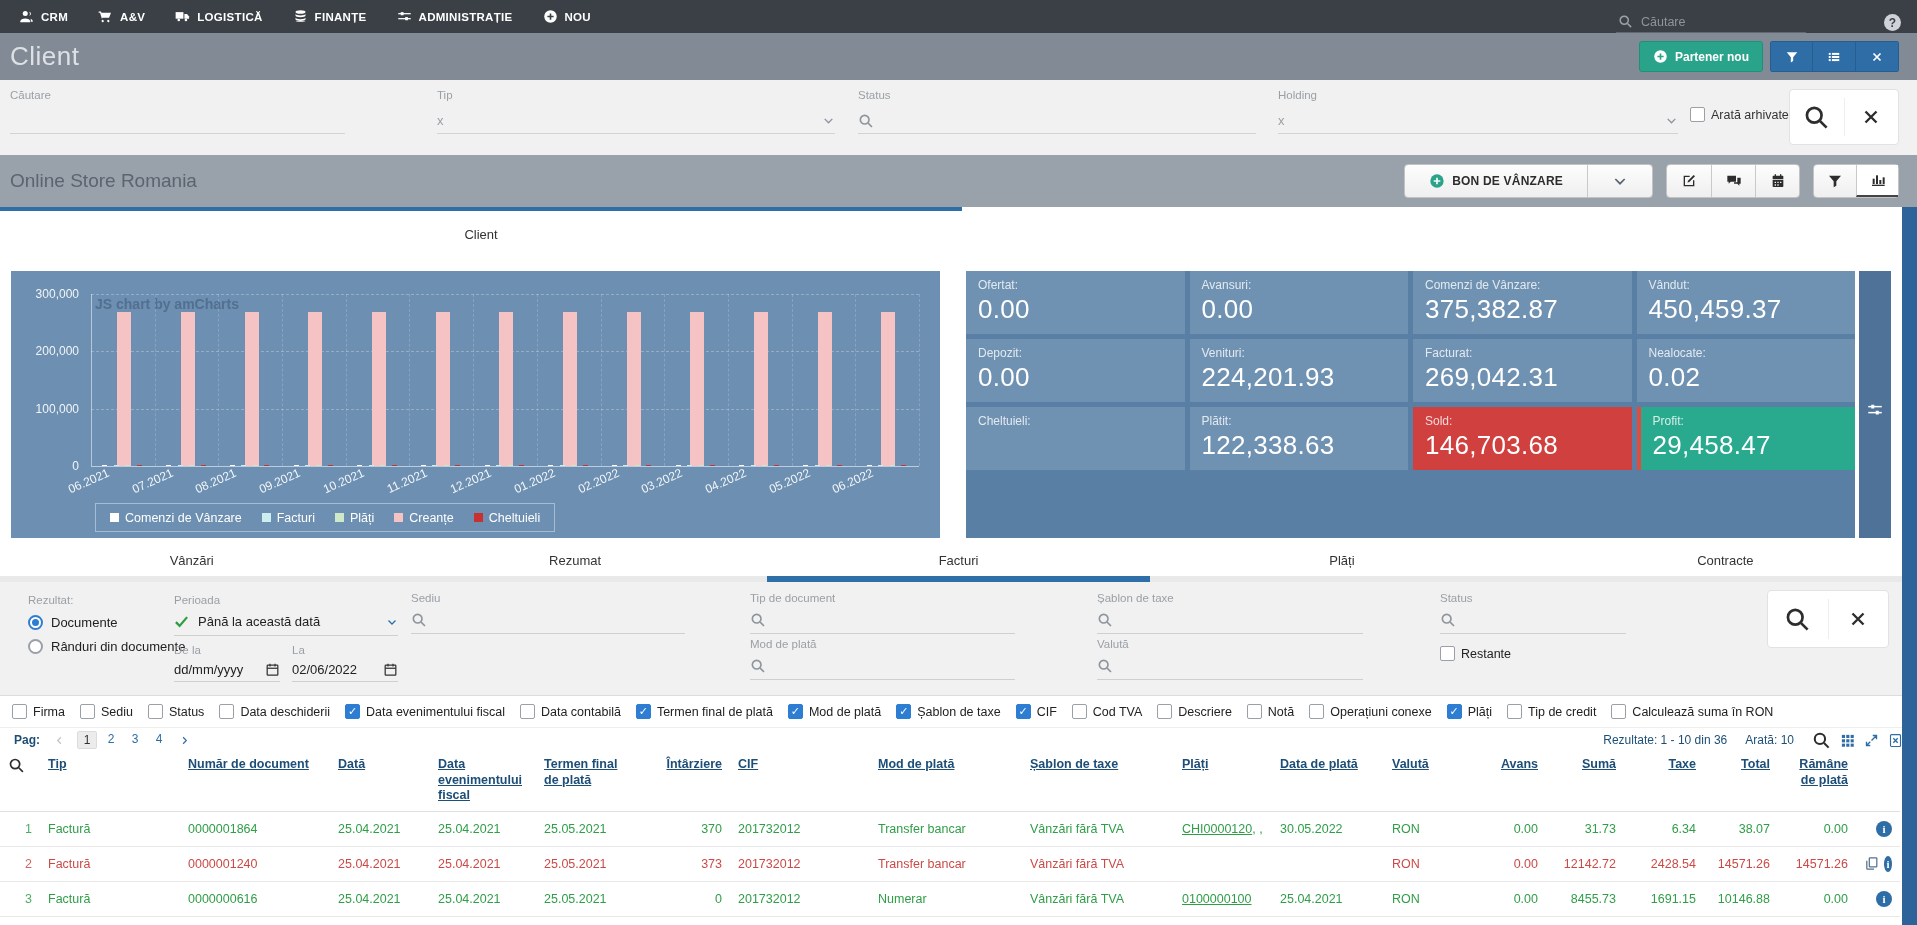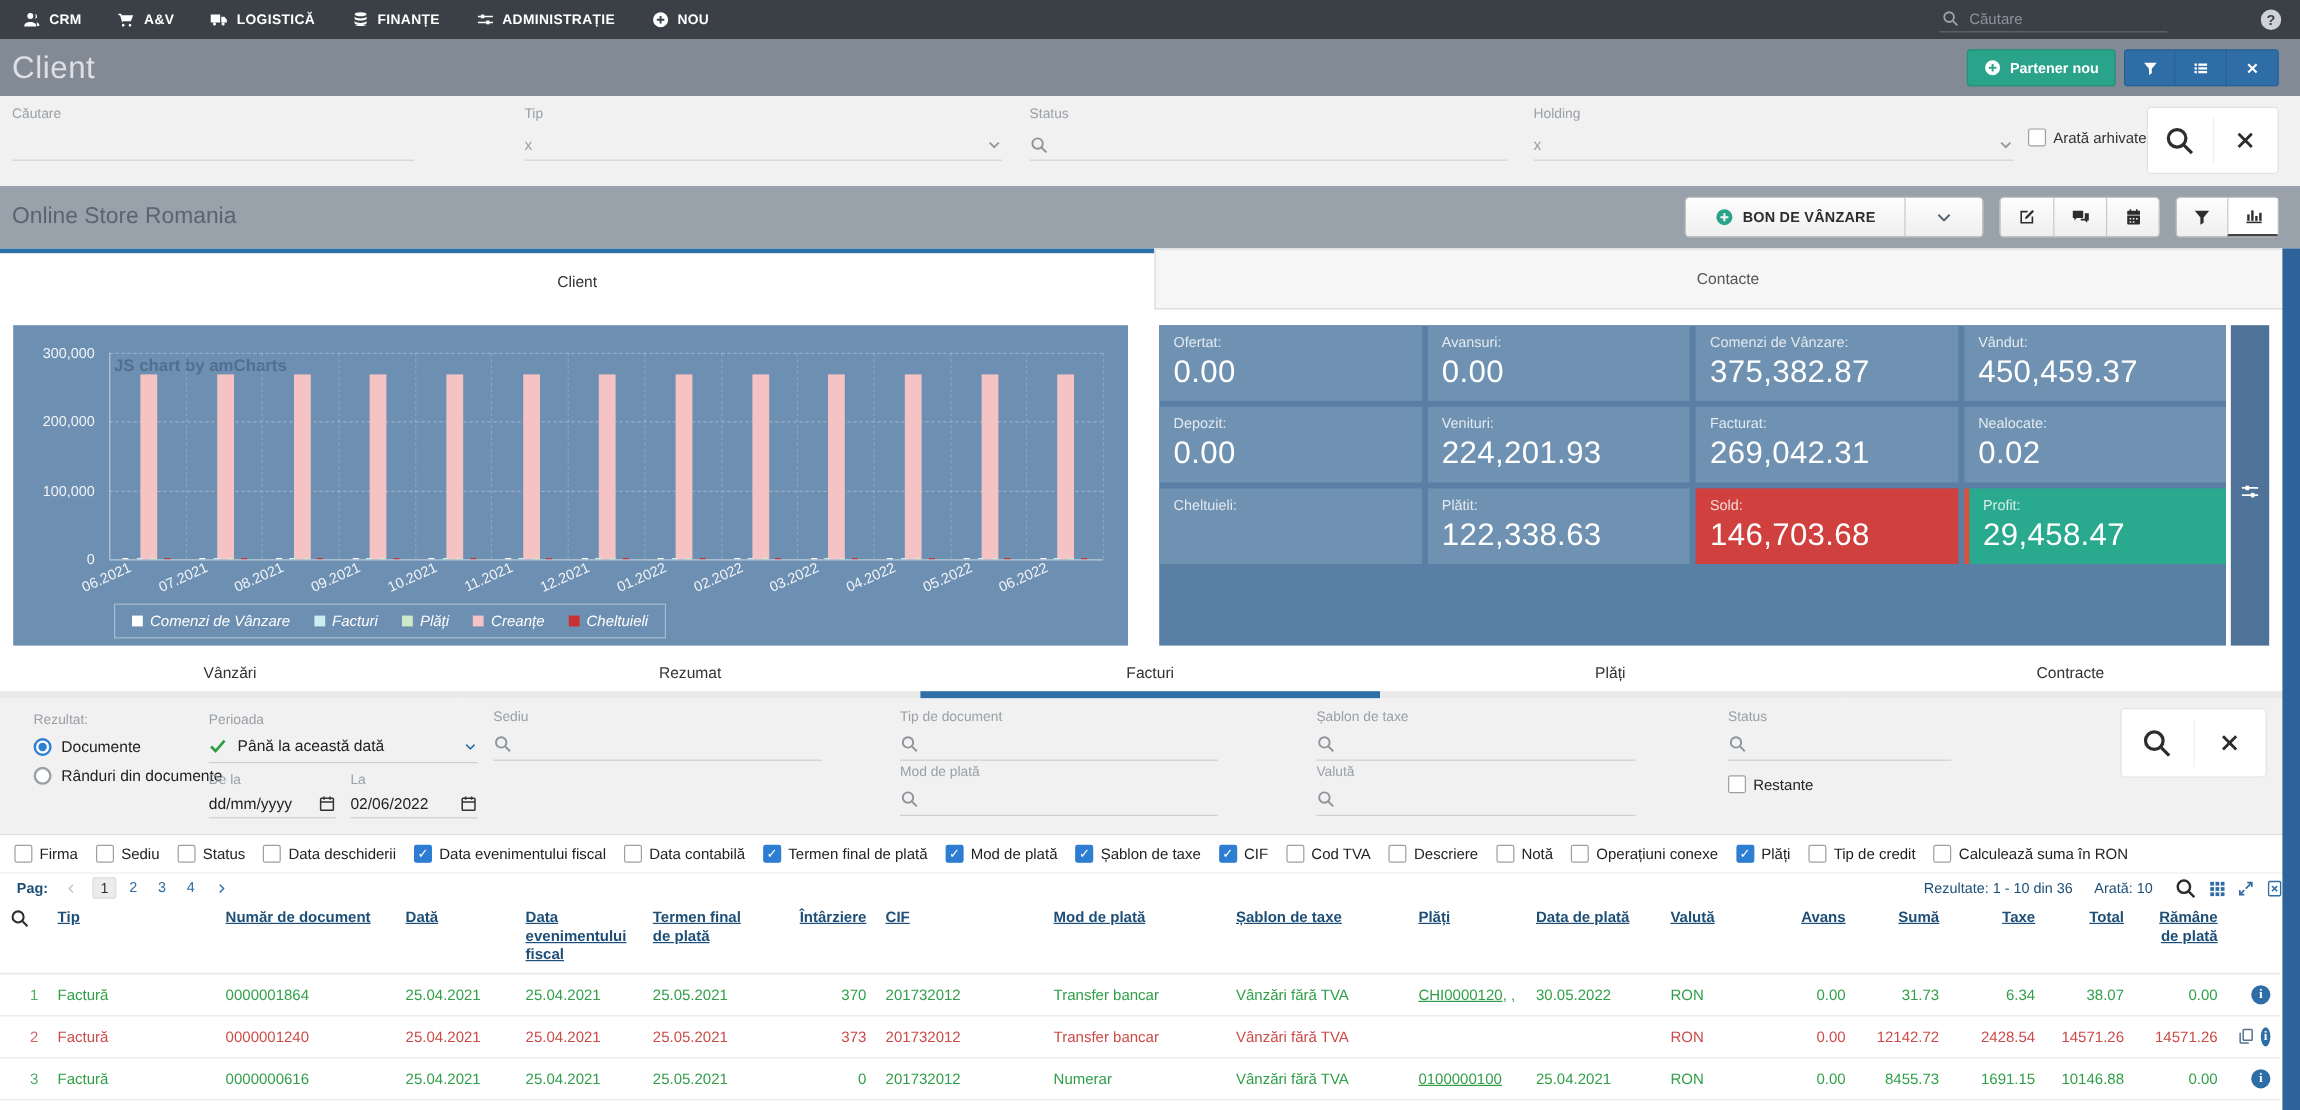--- a/index.html
+++ b/index.html
@@ -3,21 +3,21 @@
 <meta charset="utf-8">
 <style>
   * { box-sizing: border-box; margin: 0; padding: 0; }
   html,body { width:1917px; height:925px; overflow:hidden; }
   body { font-family:"Liberation Sans","DejaVu Sans",sans-serif; background:#fff; color:#333; }
   .app { position:relative; width:1917px; height:925px; overflow:hidden; background:#fff; }
   .ico { display:inline-flex; align-items:center; justify-content:center; line-height:0; }
   .ico svg { width:1em; height:1em; }
 
   
-  .topnav { height:33px; background:#3a4046; display:flex; align-items:center; color:#fff; padding-left:4px; }
+  .topnav { height:33px; background:#3a4046; display:flex; align-items:flex-end; color:#fff; padding-left:4px; }
   .nav-items { display:flex; align-items:center; height:100%; }
   .nav-item { display:flex; align-items:center; gap:7px; padding:0 15px; height:100%; font-size:11.5px; font-weight:bold; letter-spacing:.3px; cursor:pointer; --plusbg:#3a4046; }
   .nav-item .ico { font-size:15px; }
   .nav-right { margin-left:auto; display:flex; align-items:center; padding-right:16px; gap:78px; }
   .nav-search { display:flex; align-items:center; gap:8px; width:190px; border-bottom:1px solid #61686f; padding:2px 2px 3px; color:#8d949b; }
   .nav-search .ico { font-size:15px; color:#9aa1a8; }
   .nav-search input { background:transparent; border:none; outline:none; color:#cfd3d7; font-size:12.5px; width:150px; font-family:inherit; }
   .nav-search input::placeholder { color:#8d949b; }
   .help-btn { width:17px; height:17px; border-radius:50%; background:#cfd3d7; color:#3a4046; font-size:12px; font-weight:bold; display:flex; align-items:center; justify-content:center; cursor:pointer; }
 
@@ -72,21 +72,21 @@
   .chart-panel { position:absolute; left:11px; top:13px; width:929px; height:267px; background:#6d8fb1; overflow:hidden; }
   .watermark { position:absolute; left:84px; top:25px; font-size:14px; font-weight:bold; color:rgba(52,74,104,.45); }
   .ylab { position:absolute; left:6px; width:62px; text-align:right; font-size:12px; color:#f2f5f8; }
   .gridh { position:absolute; border-top:1px dashed rgba(255,255,255,.28); }
   .gridh.axis { border-top:1px solid rgba(255,255,255,.55); }
   .gridv { position:absolute; width:0; border-left:1px dashed rgba(255,255,255,.18); }
   .vaxis { position:absolute; width:0; border-left:1px solid rgba(255,255,255,.5); }
   .bar { position:absolute; }
   .nub { position:absolute; }
   .xlab { position:absolute; width:58px; text-align:right; font-size:12px; color:#f2f5f8; transform:rotate(-24deg); }
-  .legend { position:absolute; left:84px; top:232px; height:29px; display:flex; align-items:center; gap:20px; padding:0 14px; border:1px solid rgba(255,255,255,.4); font-size:12.5px; color:#fff;font-style:italic; }
+  .legend { position:absolute; left:84px; top:232px; height:29px; display:flex; align-items:center; gap:20px; padding:0 14px; border:1px solid rgba(255,255,255,.4); font-size:12.5px; color:#fff; }
   .leg-item { display:flex; align-items:center; gap:6px; cursor:pointer; }
   .leg-sq { width:9px; height:9px; display:inline-block; }
 
   .tiles { position:absolute; left:966px; top:13px; width:889px; height:267px; display:grid; grid-template-columns:repeat(4,1fr); grid-template-rows:repeat(4,1fr); gap:5px; background:#5a7fa4; }
   .tile { background:#7092b2; color:#fff; padding:7px 12px; overflow:hidden; }
   .tile .tl { font-size:12px; color:rgba(255,255,255,.8); }
   .tile .tv { font-size:26px; font-weight:300; margin-top:2px; letter-spacing:.3px; }
   .tile.red { background:#cf403e; }
   .tile.green { background:#29aa8f; border-left:4px solid #e14b40; }
   .strip { position:absolute; left:1859px; top:13px; width:32px; height:267px; background:#4f7398; display:flex; justify-content:center; padding-top:10px; color:#fff; }
@@ -409,21 +409,20 @@
                 <rect x="3" y="19" width="19" height="2"></rect>
               </svg>
             </span>
           </div>
       </div>
     </div>
   </div>
 
   <div class="main-tabs" id="main-tabs">
       <div class="mtab active">Client</div>
-      <div class="mtab inactive">Contacte</div>
     </div>
 
   <div class="content">
     <div class="chart-panel" id="chart-panel">
       <div class="watermark">JS chart by amCharts</div>
     <div class="ylab" style="top: 188px;">0</div>
         <div class="gridh axis" style="left: 80px; width: 828px; top: 195px;"></div>
         <div class="ylab" style="top: 130.667px;">100,000</div>
         <div class="gridh" style="left: 80px; width: 828px; top: 137.667px;"></div>
         <div class="ylab" style="top: 73.3333px;">200,000</div>

